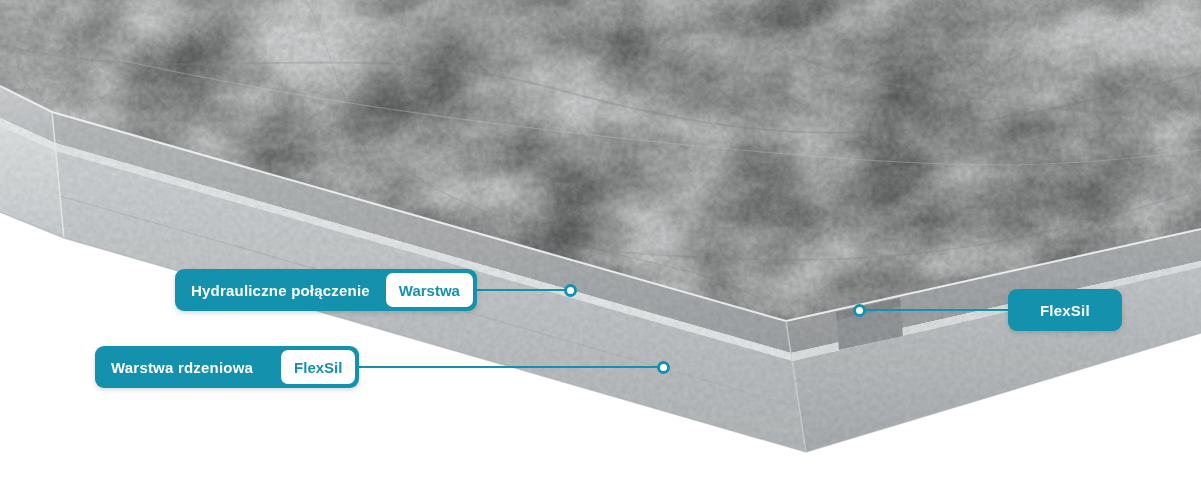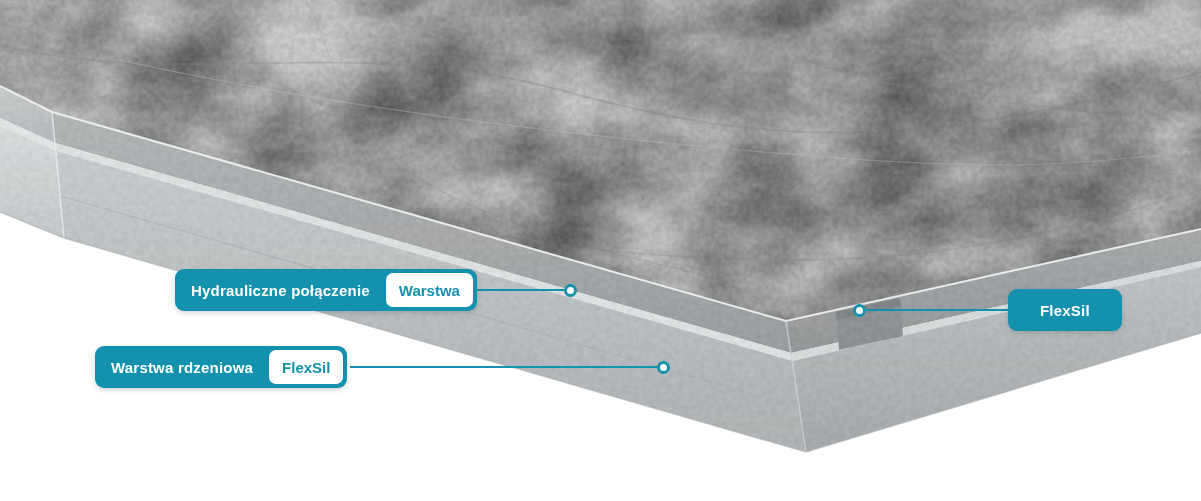--- a/index.html
+++ b/index.html
@@ -139,21 +139,21 @@
   <div class="cdot" style="left:564px;top:284px;"></div>
   <div class="cdot" style="left:657px;top:361px;"></div>
   <div class="cdot" style="left:853px;top:304px;"></div>
 
 
   <div class="pill" style="left:175px;top:269px;">
     <span class="pill-text">Hydrauliczne połączenie</span>
     <span class="pill-product">Warstwa</span>
   </div>
 
-  <div class="pill" style="left:95px;top:346px;">
+  <div class="pill" style="left:95px;top:346px;gap:12px;">
     <span class="pill-text">Warstwa rdzeniowa</span>
     <span class="pill-product">FlexSil</span>
   </div>
 
   <div class="badge" style="left:1008px;top:289px;height:42px;padding:0 32px;">
     <span>FlexSil</span>
   </div>
 
 </div>
 

